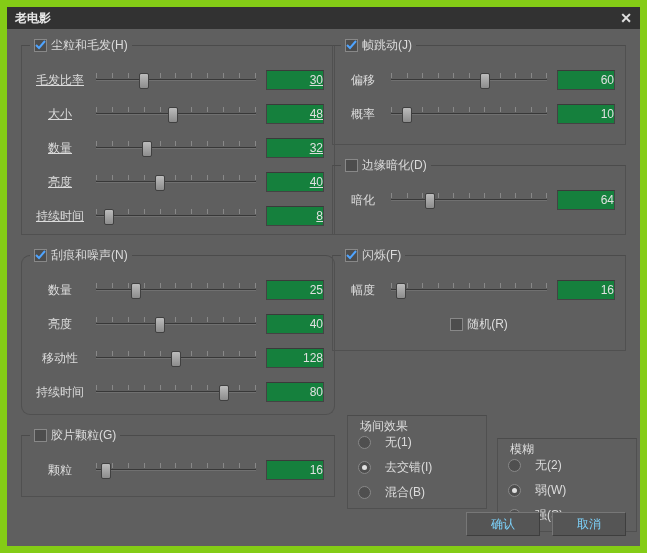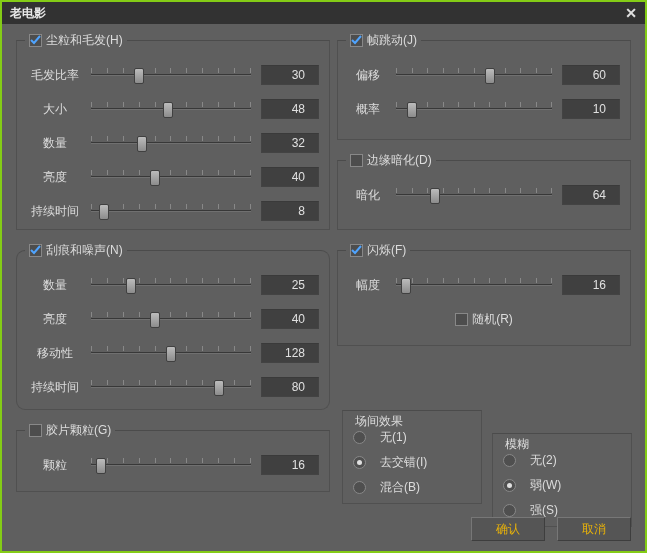--- a/index.html
+++ b/index.html
@@ -10,21 +10,21 @@
     font-size: 12px;
     color: #dcdcdc;
     -webkit-font-smoothing: none;
     user-select: none;
   }
   .dialog {
     width: 647px;
     height: 553px;
     background: #5f5f5f;
     position: relative;
-    border: 2px solid #84cc16;
+    border: 7px solid #84cc16;
   }
   .titlebar {
     background: #323232;
     color: #e8e8e8;
     height: 22px;
     line-height: 22px;
     padding: 0 6px 0 8px;
     font-weight: bold;
     display: flex;
     justify-content: space-between;
@@ -119,26 +119,26 @@
     background: linear-gradient(#bcbcbc,#8c8c8c);
     border: 1px solid #404040;
     border-radius: 2px;
     transform: translateX(-50%);
     cursor: pointer;
   }
   .value-box {
     width: 58px;
     height: 20px;
     margin-left: 10px;
-    background: #404040;
+    background: #15803d;
     border: 1px solid #434343;
     border-top-color: #3a3a3a;
     color: #e0e0e0;
     text-align: right;
-    padding: 2px 13px 0 0;
+    padding: 2px 0 0 0;
   }
   .radio-row {
     display: flex;
     align-items: center;
     gap: 14px;
     margin-top: 8px;
     cursor: pointer;
   }
   .radio {
     width: 13px;
@@ -171,27 +171,27 @@
     display: flex;
     gap: 12px;
   }
   .btn {
     width: 74px;
     height: 24px;
     background: #555;
     border: 1px solid #3e3e3e;
     border-top-color: #777;
     border-left-color: #777;
-    color: #eab308;
+    color: #7dd3fc;
     text-align: center;
     line-height: 22px;
     cursor: pointer;
   }
   
-  #g-dust     { left:   4px; top: 10px; width: 314px; height: 190px; }
+  #g-dust     { left:   4px; top: 10px; width: 314px; height: 190px; text-decoration: underline; }
   #g-scratch  { left:   4px; top: 220px; width: 314px; height: 160px; border-radius: 9px; }
   #g-grain    { left:   4px; top: 400px; width: 314px; height:  62px; }
   #g-jitter   { right:  4px; top: 10px; width: 294px; height: 100px; }
   #g-vignette { right:  4px; top: 130px; width: 294px; height:  70px; }
   #g-flicker  { right:  4px; top: 220px; width: 294px; height:  96px; }
   #g-field    { left: 330px; top: 380px; width: 140px; height: 94px; }
   #g-blur     { left: 480px; top: 403px; width: 140px; height: 94px; }
 
   #g-jitter .row-label, #g-vignette .row-label, #g-flicker .row-label { width:40px; }
 </style>

